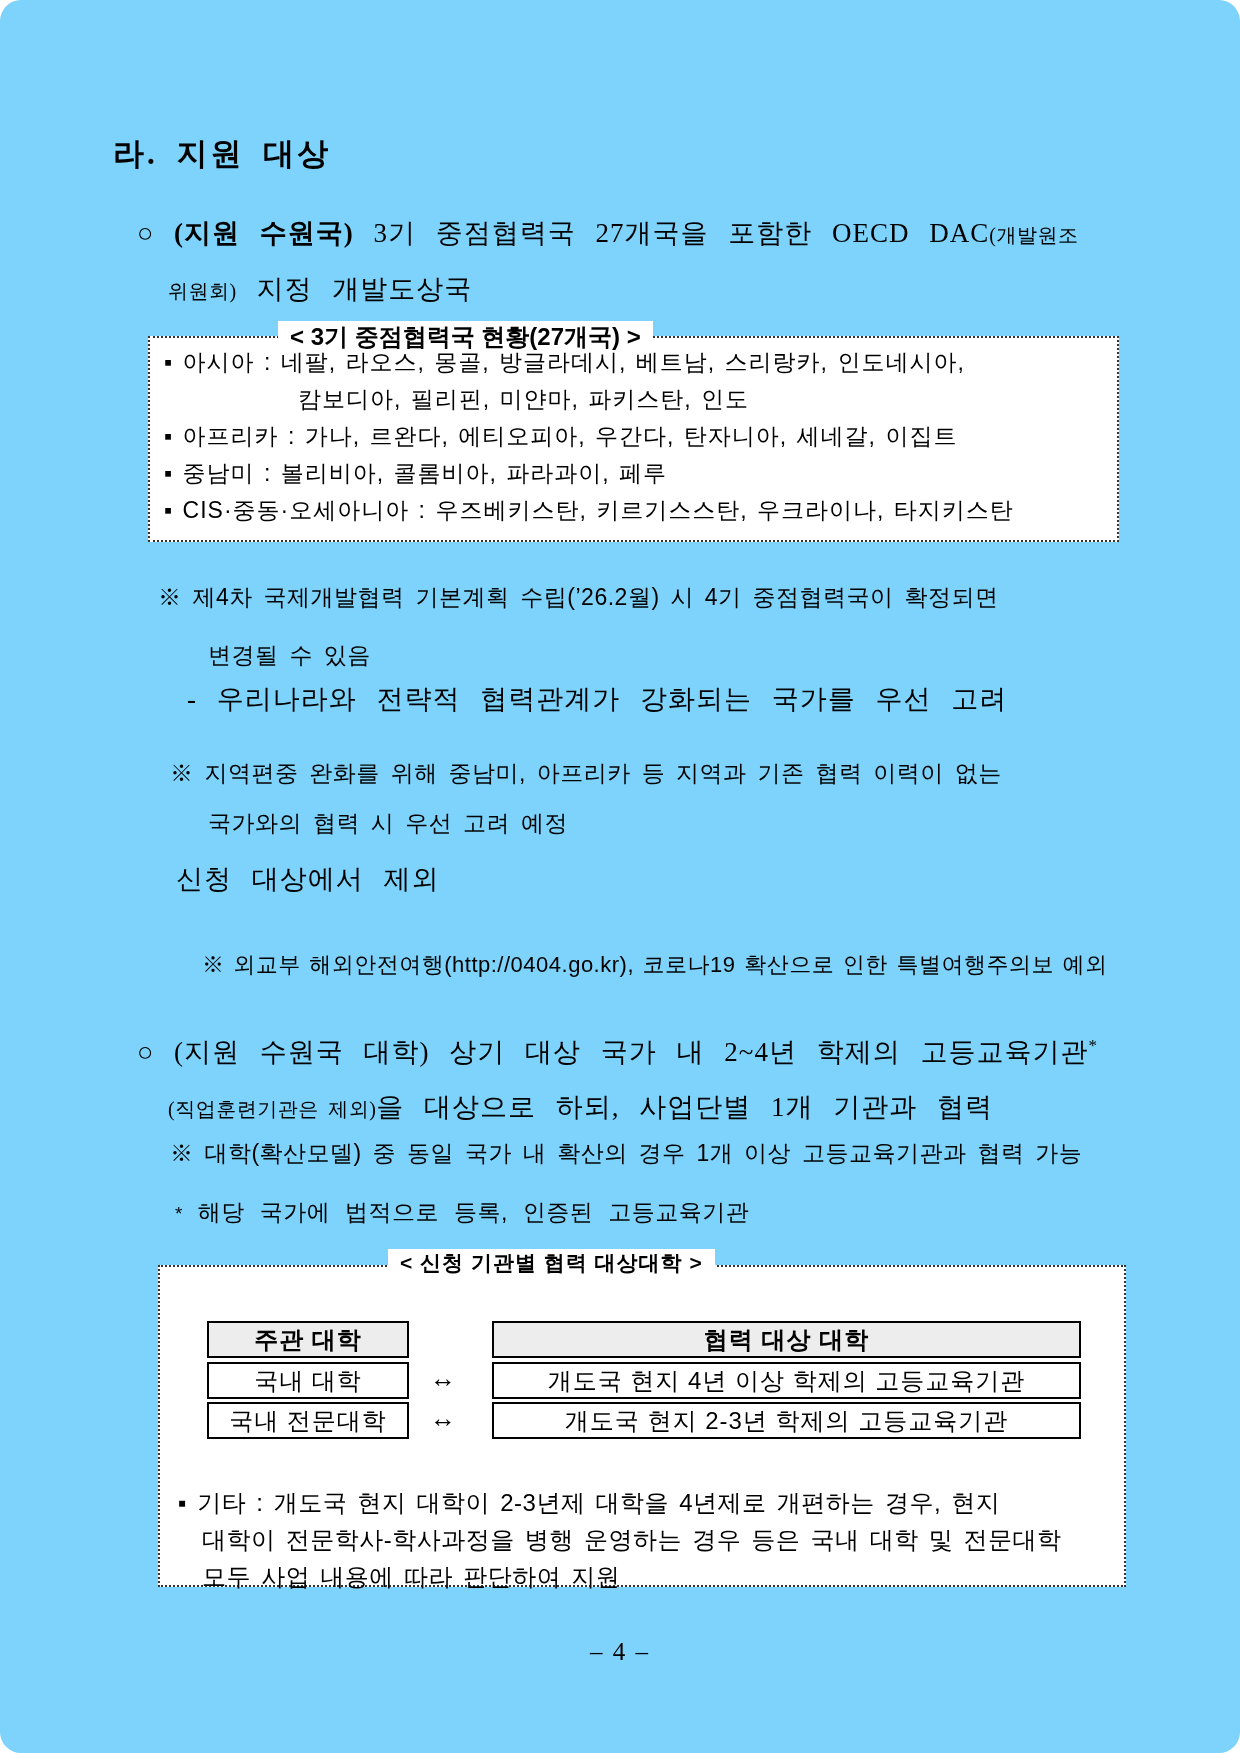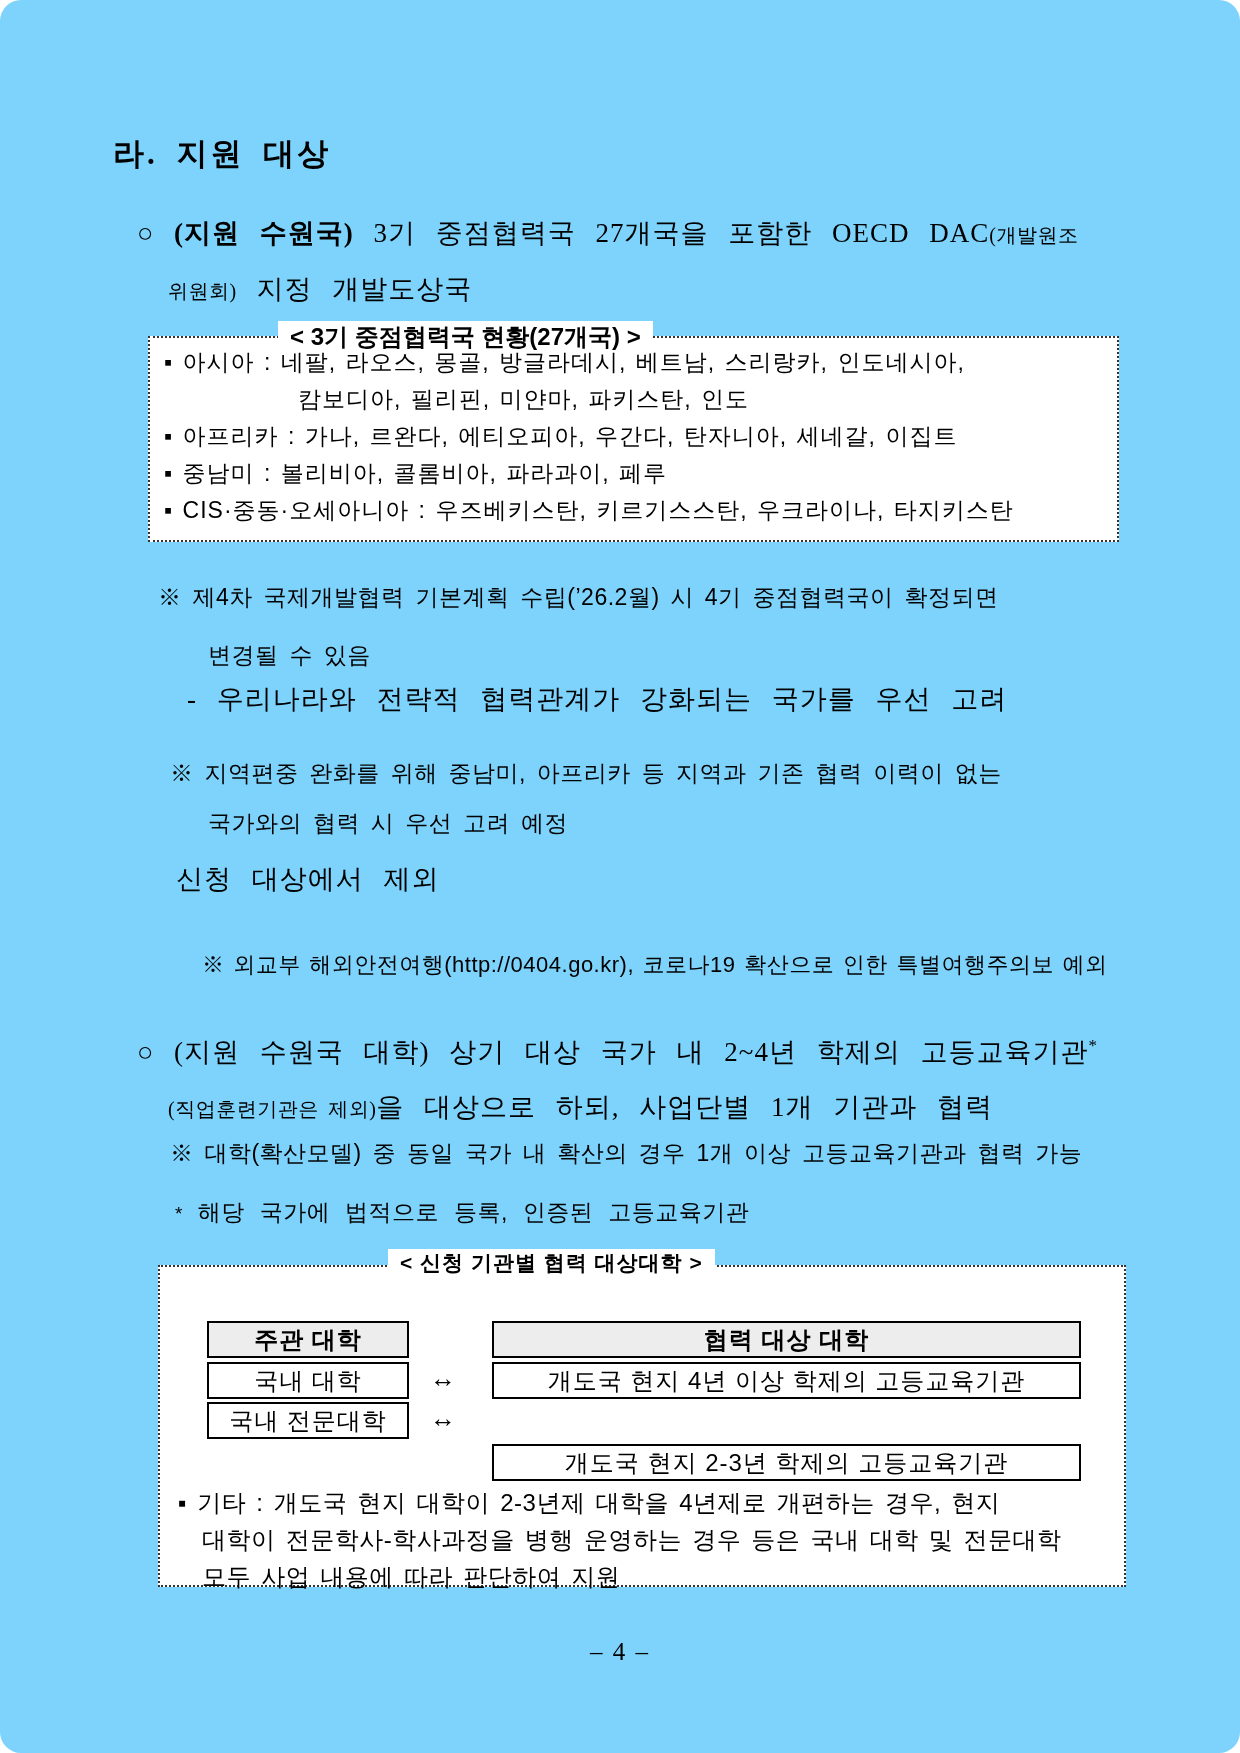--- a/index.html
+++ b/index.html
@@ -170,21 +170,21 @@
 
     <div class="cell hdr" style="left:47px;top:54px;width:198px;height:33px;">주관 대학</div>
     <div class="cell hdr" style="left:332px;top:54px;width:585px;height:33px;">협력 대상 대학</div>
 
     <div class="cell" style="left:47px;top:95px;width:198px;height:33px;">국내 대학</div>
     <div class="arrow" style="left:258px;top:95px;width:50px;height:33px;">↔</div>
     <div class="cell" style="left:332px;top:95px;width:585px;height:33px;">개도국 현지 4년 이상 학제의 고등교육기관</div>
 
     <div class="cell" style="left:47px;top:135px;width:198px;height:33px;">국내 전문대학</div>
     <div class="arrow" style="left:258px;top:135px;width:50px;height:33px;">↔</div>
-    <div class="cell" style="left:332px;top:135px;width:585px;height:33px;margin-top:42px;">개도국 현지 2-3년 학제의 고등교육기관</div>
+    <div class="cell" style="left:332px;top:135px;width:585px;height:33px;">개도국 현지 2-3년 학제의 고등교육기관</div>
 
     <div class="box2-note" style="left:18px;top:185px;margin-top:32px;">
       <div><span>▪</span> <span>기타 : 개도국 현지 대학이 2-3년제 대학을 4년제로 개편하는 경우, 현지</span></div>
       <div class="cont">대학이 전문학사-학사과정을 병행 운영하는 경우 등은 국내 대학 및 전문대학</div>
       <div class="cont">모두 사업 내용에 따라 판단하여 지원</div>
     </div>
   </div>
 
   <div class="abs page-number">– 4 –</div>
 

